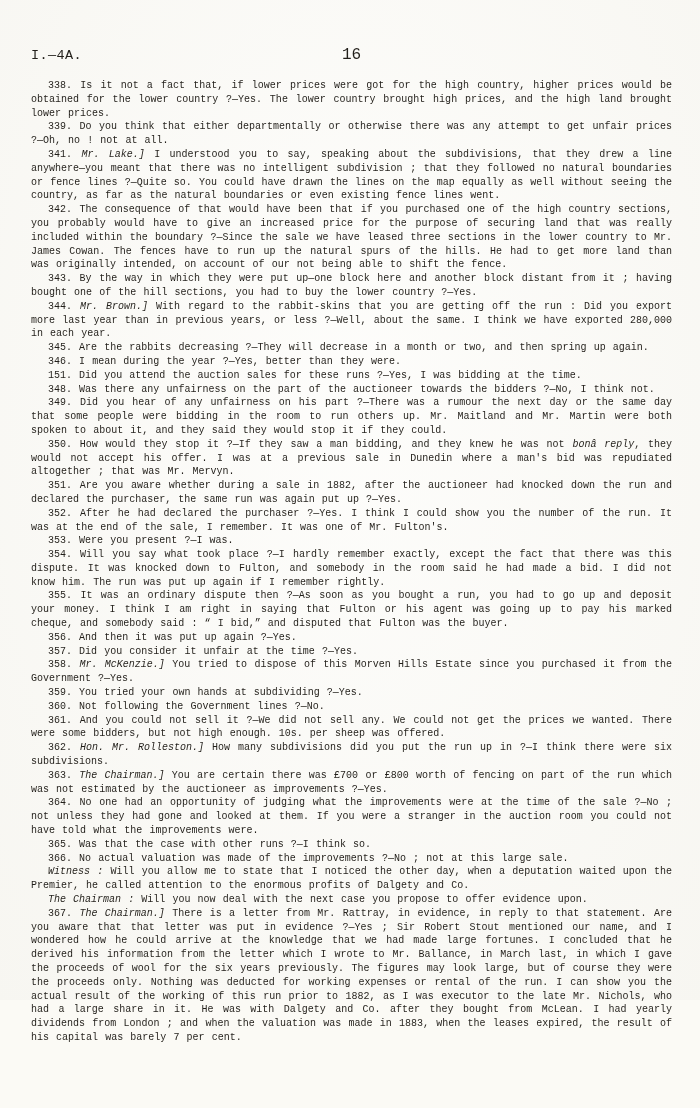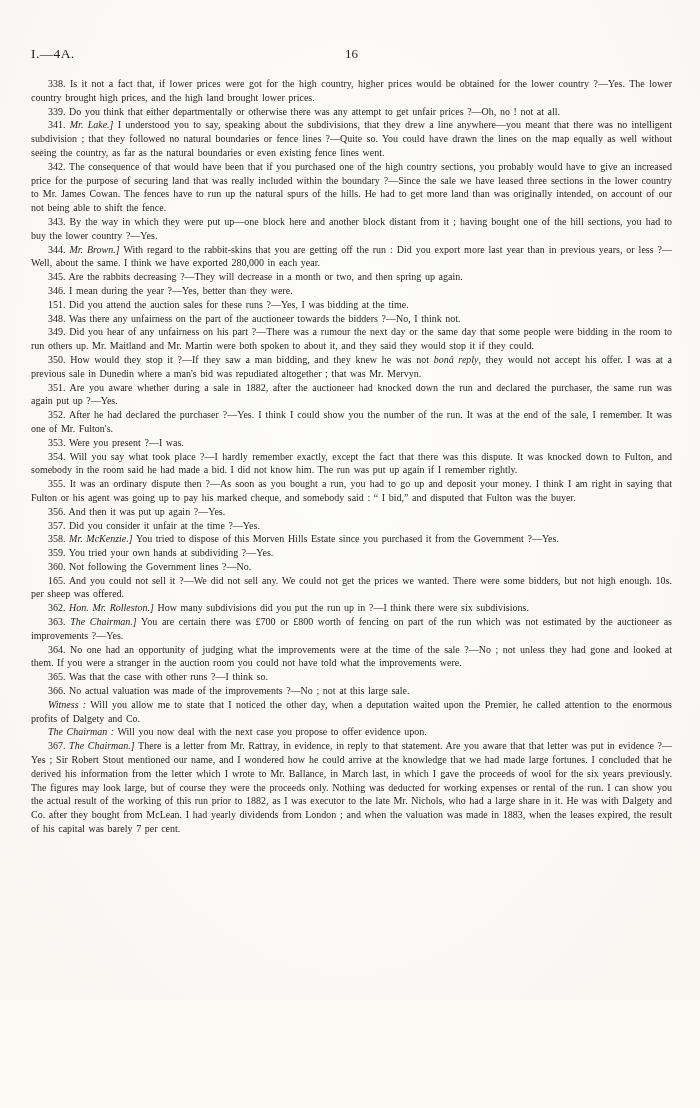--- a/index.html
+++ b/index.html
@@ -13,29 +13,30 @@
     -webkit-font-smoothing: antialiased;
   }
   .page {
     box-sizing: border-box;
     width: 700px;
     height: 1000px;
     padding: 46px 28px 0 31px;
     background:
       radial-gradient(ellipse at 50% 40%, rgba(255,255,255,0.6), rgba(0,0,0,0.015)),
       #fbfaf5;
+    font-family: Liberation Mono, monospace;
   }
   .page-header {
     display: flex;
     align-items: baseline;
     margin-bottom: 15px;
     font-size: 13.5px;
   }
   .page-header .hl { flex: 1; letter-spacing: 0.4px; }
-  .page-header .hc { flex: 0 0 auto; font-size: 13px; }
+  .page-header .hc { flex: 0 0 auto; font-size: 16px; }
   .page-header .hr { flex: 1; }
   .content {
     font-size: 10px;
     line-height: 13.8px;
     text-align: justify;
   }
   .para {
     margin: 0;
     text-indent: 17px;
     word-spacing: 1.1px;
@@ -67,21 +68,21 @@
       <p class="para"><span>351. Are you aware whether during a sale in 1882, after the auctioneer had knocked down the run and declared the purchaser, the same run was again put up ?—Yes.</span></p>
       <p class="para"><span>352. After he had declared the purchaser ?—Yes.  I think I could show you the number of the run.  It was at the end of the sale, I remember.  It was one of Mr. Fulton's.</span></p>
       <p class="para"><span>353. Were you present ?—I was.</span></p>
       <p class="para"><span>354. Will you say what took place ?—I hardly remember exactly, except the fact that there was this dispute.  It was knocked down to Fulton, and somebody in the room said he had made a bid.  I did not know him.  The run was put up again if I remember rightly.</span></p>
       <p class="para"><span>355. It was an ordinary dispute then ?—As soon as you bought a run, you had to go up and deposit your money.  I think I am right in saying that Fulton or his agent was going up to pay his marked cheque, and somebody said : “ I bid,” and disputed that Fulton was the buyer.</span></p>
       <p class="para"><span>356. And then it was put up again ?—Yes.</span></p>
       <p class="para"><span>357. Did you consider it unfair at the time ?—Yes.</span></p>
       <p class="para"><span>358. </span><i>Mr. McKenzie.]</i><span> You tried to dispose of this Morven Hills Estate since you purchased it from the Government ?—Yes.</span></p>
       <p class="para"><span>359. You tried your own hands at subdividing ?—Yes.</span></p>
       <p class="para"><span>360. Not following the Government lines ?—No.</span></p>
-      <p class="para"><span>165. And you could not sell it ?—We did not sell any.  We could not get the prices we wanted.  There were some bidders, but not high enough.  10s. per sheep was offered.</span></p>
+      <p class="para"><span>361. And you could not sell it ?—We did not sell any.  We could not get the prices we wanted.  There were some bidders, but not high enough.  10s. per sheep was offered.</span></p>
       <p class="para"><span>362. </span><i>Hon. Mr. Rolleston.]</i><span> How many subdivisions did you put the run up in ?—I think there were six subdivisions.</span></p>
       <p class="para"><span>363. </span><i>The Chairman.]</i><span> You are certain there was £700 or £800 worth of fencing on part of the run which was not estimated by the auctioneer as improvements ?—Yes.</span></p>
       <p class="para"><span>364. No one had an opportunity of judging what the improvements were at the time of the sale ?—No ; not unless they had gone and looked at them.  If you were a stranger in the auction room you could not have told what the improvements were.</span></p>
       <p class="para"><span>365. Was that the case with other runs ?—I think so.</span></p>
       <p class="para"><span>366. No actual valuation was made of the improvements ?—No ; not at this large sale.</span></p>
       <p class="para"><i>Witness :</i><span> Will you allow me to state that I noticed the other day, when a deputation waited upon the Premier, he called attention to the enormous profits of Dalgety and Co.</span></p>
       <p class="para"><i>The Chairman :</i><span> Will you now deal with the next case you propose to offer evidence upon.</span></p>
       <p class="para"><span>367. </span><i>The Chairman.]</i><span> There is a letter from Mr. Rattray, in evidence, in reply to that statement.  Are you aware that that letter was put in evidence ?—Yes ; Sir Robert Stout mentioned our name, and I wondered how he could arrive at the knowledge that we had made large fortunes.  I concluded that he derived his information from the letter which I wrote to Mr. Ballance, in March last, in which I gave the proceeds of wool for the six years previously.  The figures may look large, but of course they were the proceeds only.  Nothing was deducted for working expenses or rental of the run.  I can show you the actual result of the working of this run prior to 1882, as I was executor to the late Mr. Nichols, who had a large share in it.  He was with Dalgety and Co. after they bought from McLean.  I had yearly dividends from London ; and when the valuation was made in 1883, when the leases expired, the result of his capital was barely 7 per cent.</span></p>
     </div>
 </div>

